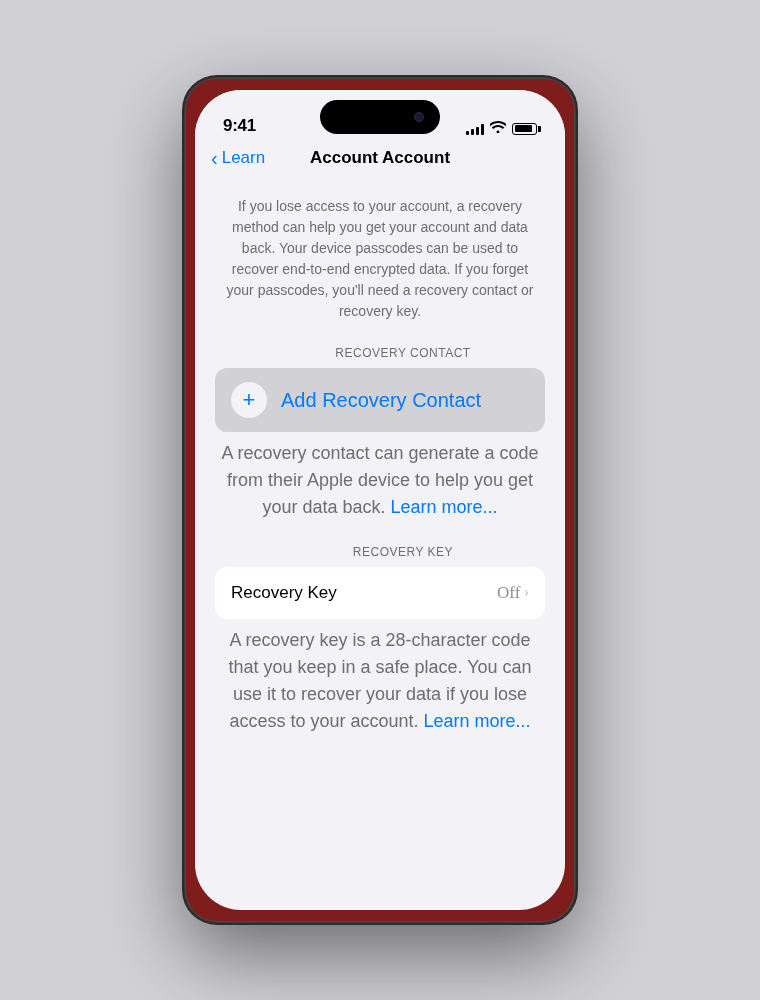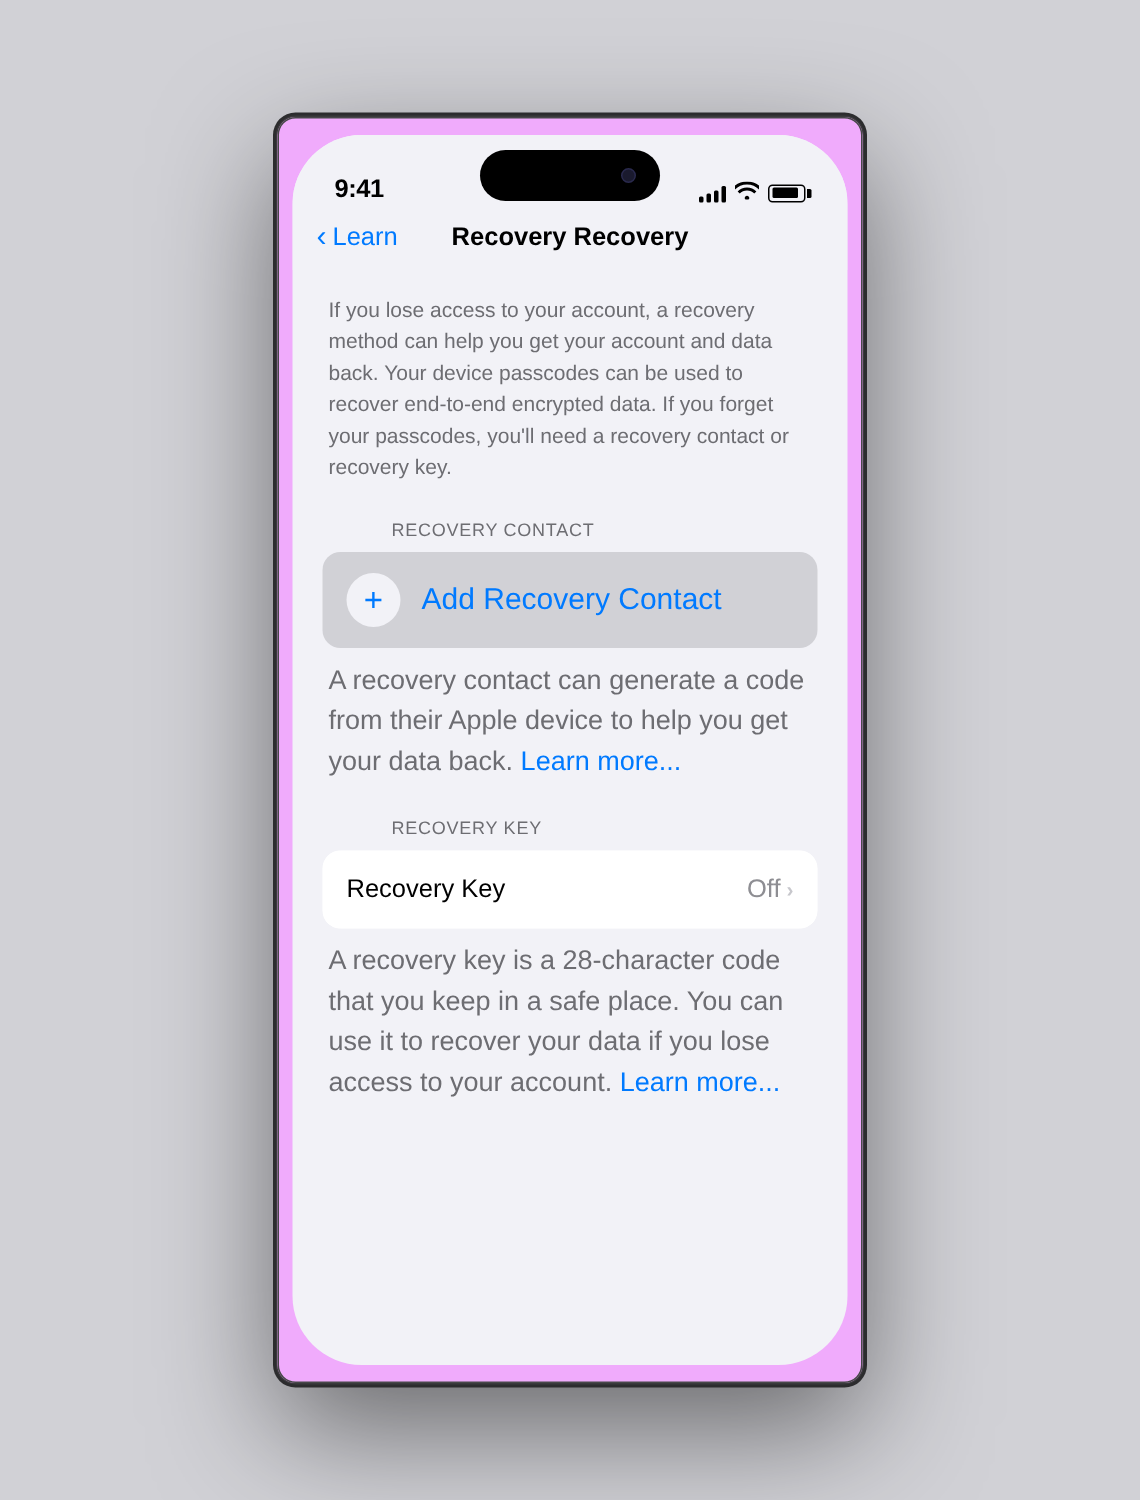--- a/index.html
+++ b/index.html
@@ -9,22 +9,22 @@
       display: flex;
       justify-content: center;
       align-items: center;
       min-height: 100vh;
       font-family: -apple-system, BlinkMacSystemFont, 'SF Pro Display', 'SF Pro Text', 'Helvetica Neue', Arial, sans-serif;
     }
 
     .phone-outer {
       width: 390px;
       height: 844px;
-      background: #f0abfc;
-      border-radius: 12px;
+      background: #7f1d1d;
+      border-radius: 32px;
       position: relative;
       box-shadow:
         0 0 0 1px #3a3a3c,
         0 0 0 3px #2c2c2e,
         0 30px 80px rgba(0,0,0,0.5),
         inset 0 0 0 1px #48484a;
       display: flex;
       justify-content: center;
       align-items: flex-start;
       overflow: hidden;
@@ -192,20 +192,21 @@
       font-weight: 600;
       color: #000;
       text-align: center;
     }
 
     
     .content {
       padding: 16px 20px 0 20px;
       overflow-y: auto;
       height: calc(820px - 54px - 52px);
+      text-align: center;
     }
 
     .intro-text {
       font-size: 14px;
       color: #6d6d72;
       line-height: 1.5;
       margin-bottom: 24px;
       padding: 0 4px;
     }
 
@@ -295,20 +296,21 @@
       color: #000;
       font-weight: 400;
     }
 
     .recovery-key-right {
       display: flex;
       align-items: center;
       gap: 4px;
       color: #8e8e93;
       font-size: 17px;
+      font-family: Liberation Serif, serif;
     }
 
     .chevron-right {
       font-size: 14px;
       color: #c7c7cc;
       font-weight: 600;
     }
   </style>
 </head>
 <body>
@@ -339,21 +341,21 @@
           <div class="battery-fill"></div>
         </div>
       </div>
     </div>
 
     <div class="nav-bar">
       <div class="back-button">
         <span class="back-chevron">‹</span>
         <span>Learn</span>
       </div>
-      <span class="page-title">Recovery Recovery</span>
+      <span class="page-title">Account Account</span>
     </div>
 
     <div class="content">
 
       <p class="intro-text">If you lose access to your account, a recovery method can help you get your account and data back. Your device passcodes can be used to recover end-to-end encrypted data. If you forget your passcodes, you'll need a recovery contact or recovery key.</p>
 
       <div class="section-label">RECOVERY CONTACT</div>
 
       <div class="add-contact-row">
         <div class="add-icon-circle">

